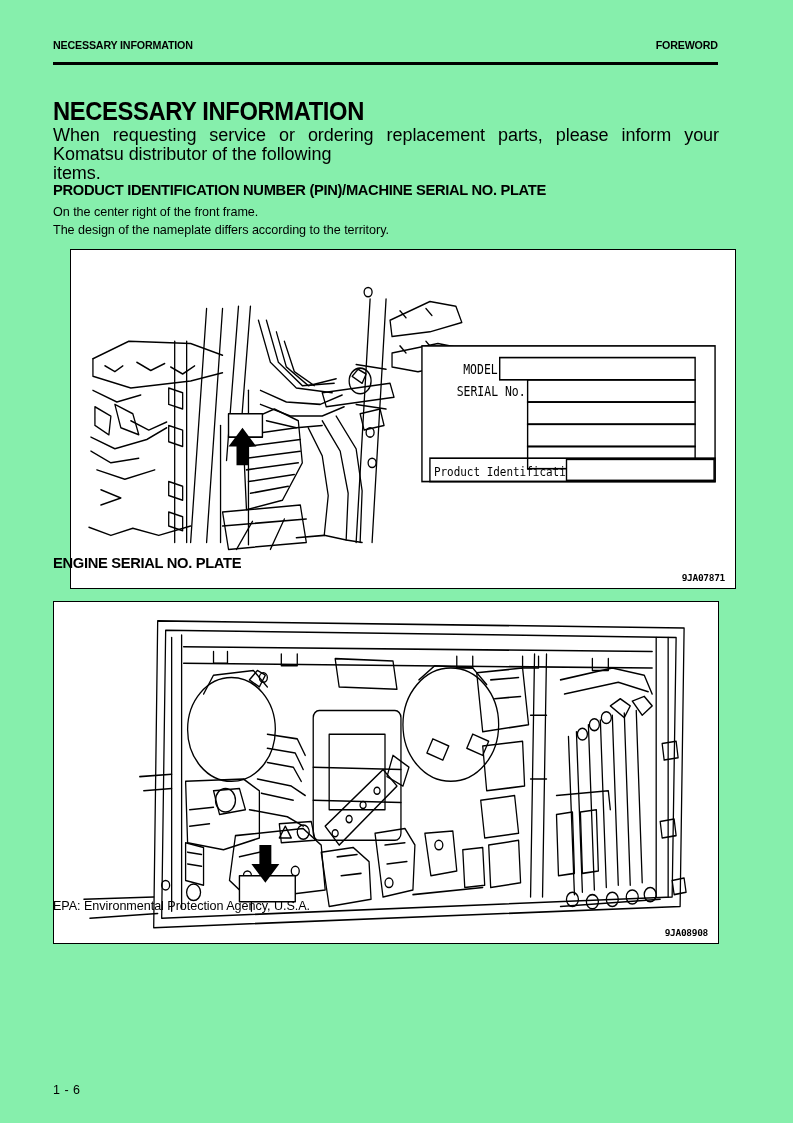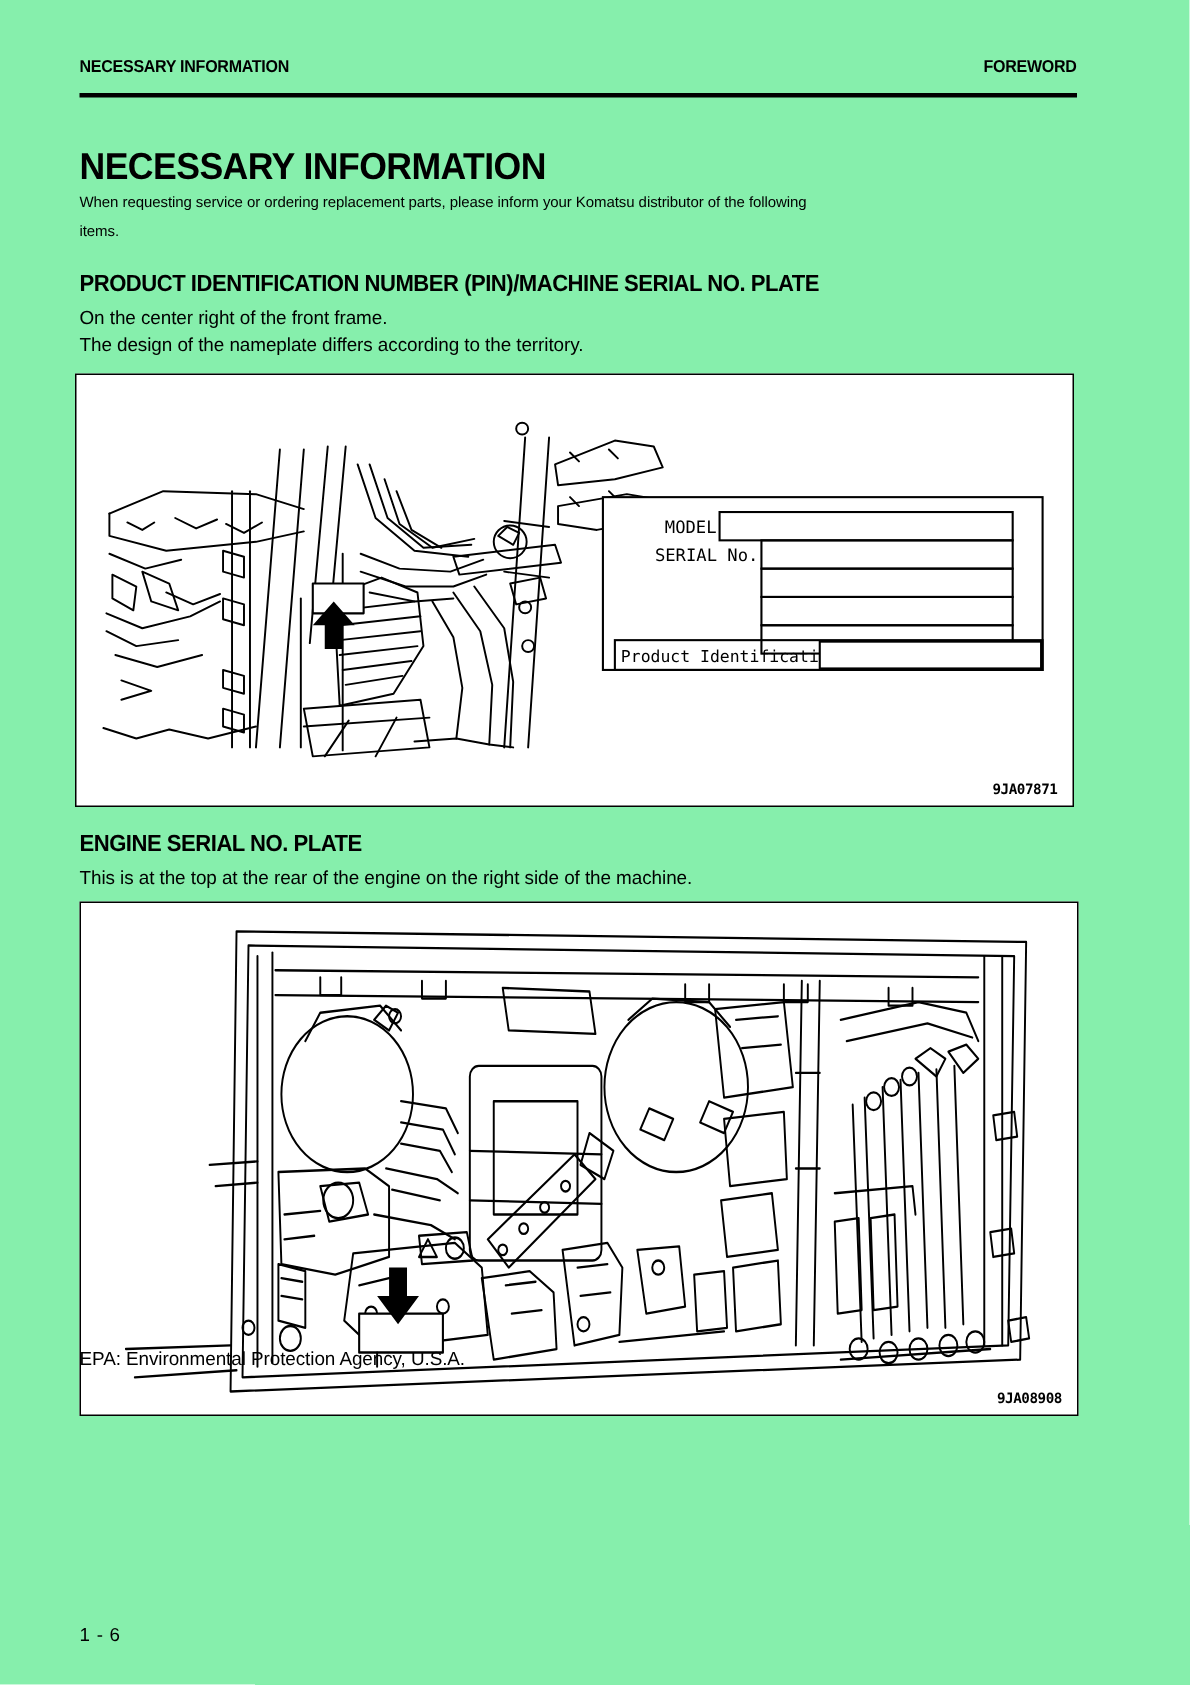--- a/index.html
+++ b/index.html
@@ -60,21 +60,21 @@
     letter-spacing: -0.4px;
     transform: scaleX(0.95);
     transform-origin: left top;
     white-space: nowrap;
   }
   .intro {
     position: absolute;
     left: 53px;
     top: 126px;
     width: 666px;
-    font-size: 10px;
+    font-size: 18px;
     line-height: 19px;
     text-align: justify;
     letter-spacing: -0.05px;
   }
   .intro .lastline {
     text-align: left;
   }
 
   .h2 {
     position: absolute;
@@ -154,24 +154,24 @@
   }
 
   
   .figure {
     position: absolute;
     border: 1.6px solid #000000;
     background: #ffffff;
     box-sizing: border-box;
   }
   #figure-pin {
-    left: 50px;
+    left: 70px;
     top: 249px;
     width: 666px;
-    height: 289px;
+    height: 340px;
   }
   #figure-engine {
     left: 53px;
     top: 601px;
     width: 666px;
     height: 343px;
   }
   .figure svg {
     display: block;
     width: 100%;
@@ -329,21 +329,20 @@
       <text x="428" y="106" text-anchor="end" font-family="DejaVu Sans Mono, monospace" font-size="11.5" fill="#000">MODEL</text>
       <text x="456" y="125" text-anchor="end" font-family="DejaVu Sans Mono, monospace" font-size="11.5" fill="#000">SERIAL No.</text>
       <text x="364" y="193" font-family="DejaVu Sans Mono, monospace" font-size="11" fill="#000">Product Identification Number</text>
 
       <rect x="497" y="179" width="148" height="18" fill="#fff" stroke="#000" stroke-width="1.4"></rect>
     </svg>
     <div class="fig-code">9JA07871</div>
   </div>
 
   <div class="h2b">ENGINE SERIAL NO. PLATE</div>
-  <div class="sub-c">This is at the top at the rear of the engine on the right side of the machine.</div>
 
   <div class="figure" id="figure-engine">
     <svg viewBox="0 0 666 289" preserveAspectRatio="none">
       <g fill="none" stroke="#000" stroke-width="1.3" stroke-linecap="round" stroke-linejoin="round">
 
         <path d="M104 16 L632 22 L628 258 L100 276 Z"></path>
         <path d="M112 24 L624 30 L620 250 L108 268 Z"></path>
         <path d="M118 30 L118 262"></path>
         <path d="M128 28 L128 260"></path>
         <path d="M604 30 L604 250"></path>

